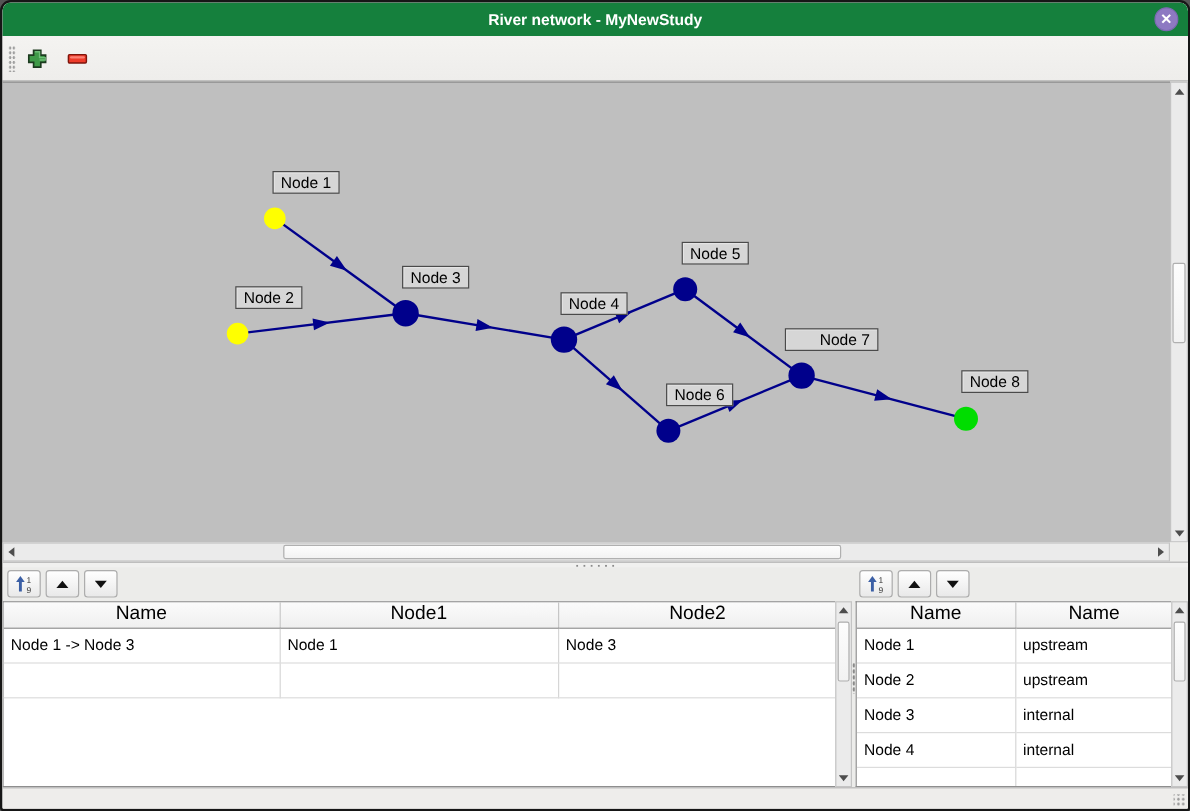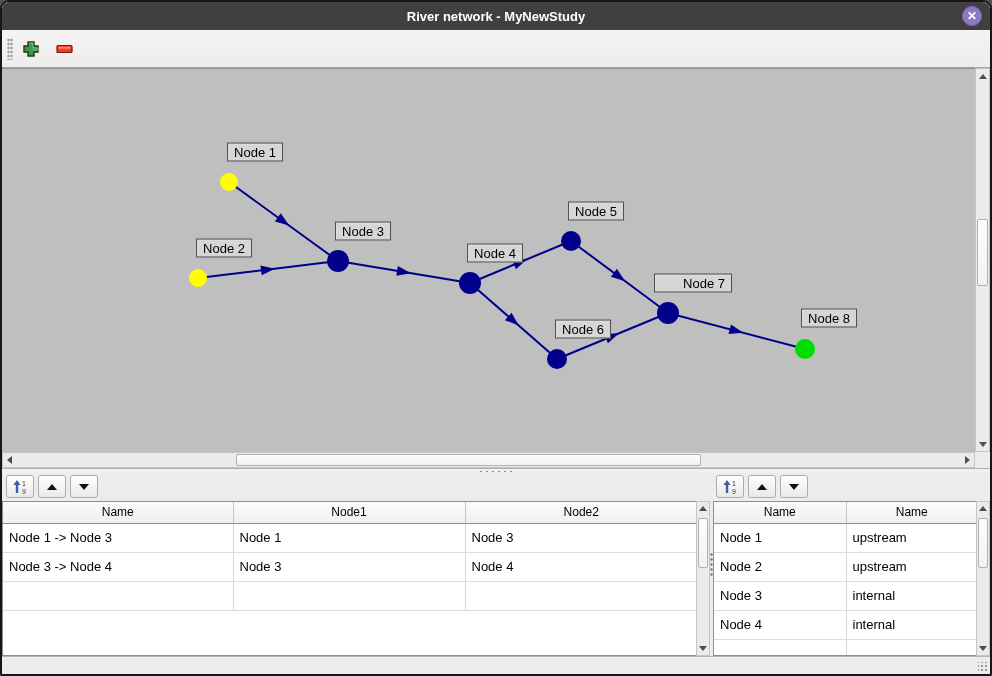--- a/index.html
+++ b/index.html
@@ -5,21 +5,21 @@
   * { margin:0; padding:0; box-sizing:border-box; }
   html,body { background:#555; font-family:"Liberation Sans", sans-serif; }
   .window {
     position:relative; width:992px; height:676px;
     border:2px solid #161616; border-radius:9px 9px 3px 3px;
     background:#ececea; overflow:hidden;
   }
   
   .titlebar {
     position:absolute; left:0; top:0; width:988px; height:28px;
-    background:#404040; border-radius:7px 7px 0 0;
+    background:#15803d; border-radius:7px 7px 0 0;
   }
   .titlebar .title {
     position:absolute; left:0; right:0; top:0; height:28px;
     display:flex; align-items:center; justify-content:center;
     color:#ffffff; font-size:13px; font-weight:bold;
   }
   .close-btn {
     position:absolute; right:8px; top:4px; width:20px; height:20px;
     border-radius:50%; background:#8d79c2; border:1px solid #7c68b2;
     color:#ffffff; font-size:12px; font-weight:bold;
@@ -100,21 +100,21 @@
     display:flex; align-items:center; justify-content:center; cursor:pointer;
   }
   .p-btn .tri.up   { border-left:5px solid transparent; border-right:5px solid transparent; border-bottom:6px solid #111; }
   .p-btn .tri.down { border-left:5px solid transparent; border-right:5px solid transparent; border-top:6px solid #111; }
   .table-box {
     position:absolute; left:0; top:28px; right:14px; bottom:0;
     background:#ffffff; border:1px solid #8e8e8e; border-right:none; overflow:hidden;
   }
   table { border-collapse:collapse; table-layout:fixed; width:100%; }
   th {
-    height:21px; font-size:12px; font-weight:normal; color:#000;
+    height:21px; font-size:16px; font-weight:normal; color:#000;
     background:linear-gradient(#fbfbfb,#efefef);
     border-bottom:1px solid #8e8e8e; border-right:1px solid #c6c6c6;
     text-align:center; overflow:hidden;
   }
   th:last-child { border-right:none; }
   td {
     height:29px; font-size:13px; color:#000; background:#fff;
     border-bottom:1px solid #dcdcdc; border-right:1px solid #d6d6d6;
     padding-left:6px; overflow:hidden; white-space:nowrap;
   }
@@ -256,25 +256,20 @@
                 <th>Node2</th>
               </tr>
             </thead>
             <tbody>
               <tr>
                 <td>Node 1 -&gt; Node 3</td>
                 <td>Node 1</td>
                 <td>Node 3</td>
               </tr>
               <tr>
-                <td>Node 3 -&gt; Node 4</td>
-                <td>Node 3</td>
-                <td>Node 4</td>
-              </tr>
-              <tr>
                 <td></td>
                 <td></td>
                 <td></td>
               </tr>
             </tbody>
           </table>
       </div>
       <div class="t-scroll sb-track">
         <div class="sb-btn" style="left:0;top:0;width:12px;height:13px;">
             <div class="tri up"></div>

